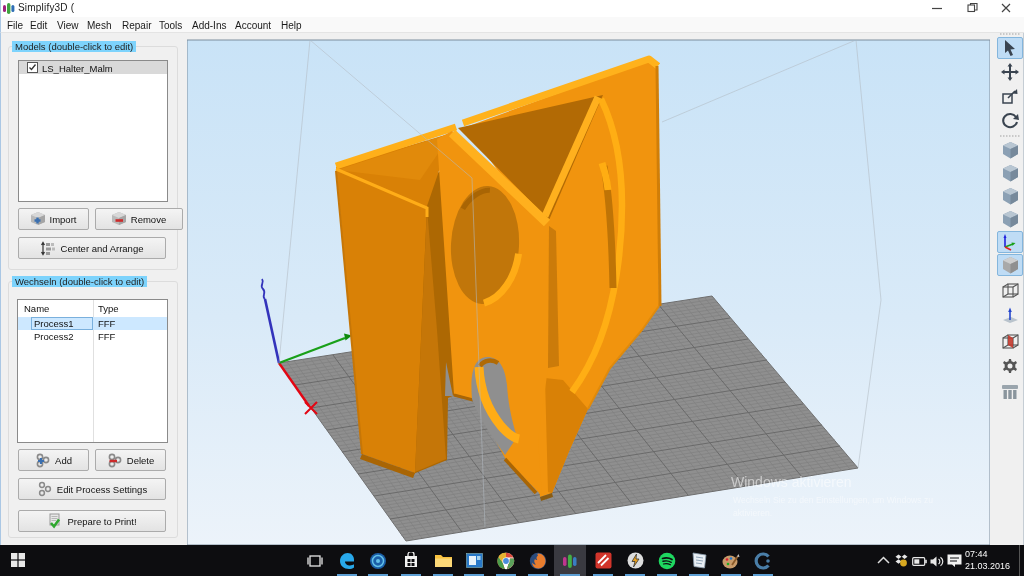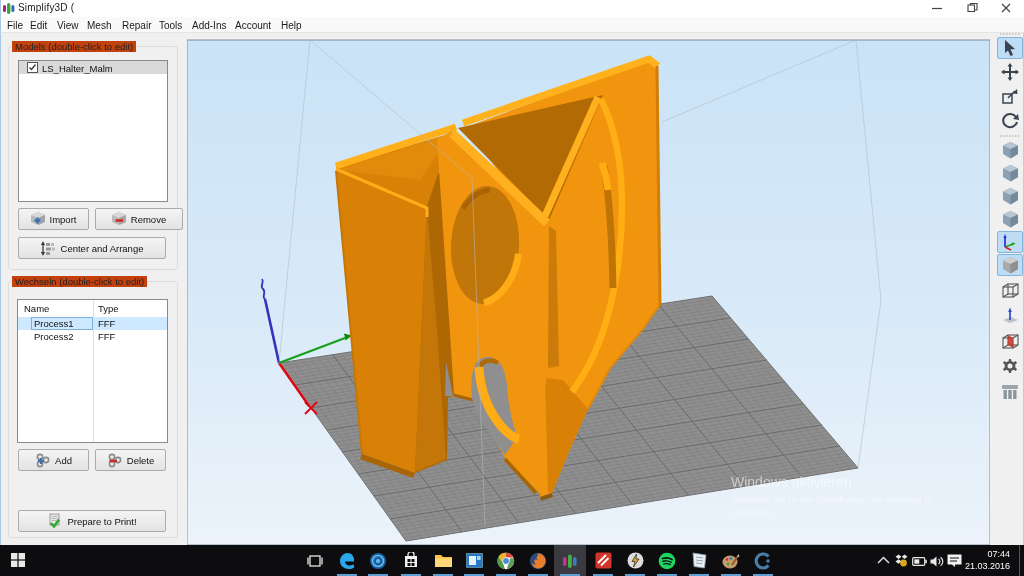--- a/index.html
+++ b/index.html
@@ -4,29 +4,29 @@
 *{margin:0;padding:0;box-sizing:border-box;}
 html,body{width:1024px;height:576px;overflow:hidden;background:#f0f0f0;
  font-family:"Liberation Sans",sans-serif;}
 #root{position:relative;width:1024px;height:576px;transform:translateZ(0);}
 .abs{position:absolute;}
 #titlebar{left:0;top:0;width:1024px;height:17px;background:#ffffff;border-left:1px solid #aac7e4;}
 #title{left:18px;top:2px;font-size:10px;color:#1a1a1a;letter-spacing:0.2px;}
 #menubar{left:0;top:17px;width:1024px;height:16px;background:#f9f9f9;border-left:1px solid #aac7e4;border-bottom:1px solid #e4e4e4;}
 .menu{position:absolute;top:20px;font-size:10px;color:#1a1a1a;}
 .grp{position:absolute;border:1px solid #dcdcdc;border-radius:3px;}
-.grplabel{position:absolute;font-size:9.5px;color:#222;background:#c2410c;padding:0 3px;}
+.grplabel{position:absolute;font-size:9.5px;color:#222;background:#7dd3fc;padding:0 3px;}
 .btn{position:absolute;background:linear-gradient(#f4f4f4,#e3e3e3);border:1px solid #ababab;border-radius:2px;
  font-size:9.5px;color:#111;display:flex;align-items:center;justify-content:center;gap:4px;}
 .listbox{position:absolute;background:#fff;border:1px solid #8a8a8a;}
 #taskbar{left:0;top:545px;width:1024px;height:31px;background:#0d0d10;}
 #search{position:absolute;left:35px;top:0px;width:243px;height:31px;background:#3b3b40;border:1px solid #5a5a5e;
  font-size:10px;color:#a9a9ad;line-height:29px;padding-left:11px;}
 .ticon{position:absolute;top:0;width:32px;height:31px;display:flex;align-items:center;justify-content:center;}
-#clock{position:absolute;right:14px;top:548px;opacity:0.99;text-align:right;color:#fff;font-size:9px;line-height:12px;}
+#clock{position:absolute;right:14px;top:548px;opacity:0.99;text-align:left;color:#fff;font-size:9px;line-height:12px;}
 #toolbar{left:990px;top:33px;width:34px;height:512px;background:#f0f0f0;}
 .tbtn{position:absolute;left:8px;width:26px;height:22px;display:flex;align-items:center;justify-content:center;}
 .tsel{background:#bfdcf5;border:1px solid #84b6dd;border-radius:2px;}
 </style></head><body>
 <div id="root">
 
 <svg class="abs" style="left:0;top:0" width="1024" height="576" viewBox="0 0 1024 576">
 <defs>
 <linearGradient id="vbg" x1="0" y1="0" x2="0" y2="1">
  <stop offset="0" stop-color="#c9e3f7"></stop>
@@ -198,20 +198,27 @@
       </svg>
 Add</div>
 <div class="btn" style="left:95px;top:449px;width:71px;height:22px">
 <svg width="16" height="15" viewBox="0 0 16 15">
         <circle cx="5" cy="4" r="2.6" fill="none" stroke="#8a8a8a" stroke-width="1.6"></circle>
         <circle cx="11" cy="7" r="2.6" fill="none" stroke="#8a8a8a" stroke-width="1.6"></circle>
         <circle cx="5" cy="11" r="2.6" fill="none" stroke="#8a8a8a" stroke-width="1.6"></circle>
         <path d="M2.5,8 L10,8" stroke="#cc2a2a" stroke-width="2.4"></path>
       </svg>
 Delete</div>
+<div class="btn" style="left:18px;top:478px;width:148px;height:22px">
+<svg width="16" height="16" viewBox="0 0 16 16">
+        <circle cx="5" cy="4" r="2.4" fill="none" stroke="#8a8a8a" stroke-width="1.5"></circle>
+        <circle cx="11" cy="8" r="2.4" fill="none" stroke="#8a8a8a" stroke-width="1.5"></circle>
+        <circle cx="5" cy="12" r="2.4" fill="none" stroke="#8a8a8a" stroke-width="1.5"></circle>
+      </svg>
+Edit Process Settings</div>
 <div class="btn" style="left:18px;top:510px;width:148px;height:22px">
 <svg width="16" height="16" viewBox="0 0 16 16">
         <rect x="3" y="1" width="9" height="11" fill="#e8e8e8" stroke="#999" stroke-width="1"></rect>
         <path d="M4.5,3.5 L10.5,3.5 M4.5,5.5 L10.5,5.5 M4.5,7.5 L9,7.5" stroke="#aaa" stroke-width="0.8"></path>
         <path d="M4,10 L7,13.5 L12,6.5" stroke="#2fa82f" stroke-width="2.6" fill="none"></path>
       </svg>
 Prepare to Print!</div>
 
 <div class="abs" id="toolbar"></div>
 <svg class="abs" style="left:999px;top:32px" width="22" height="4" viewBox="0 0 22 4">

